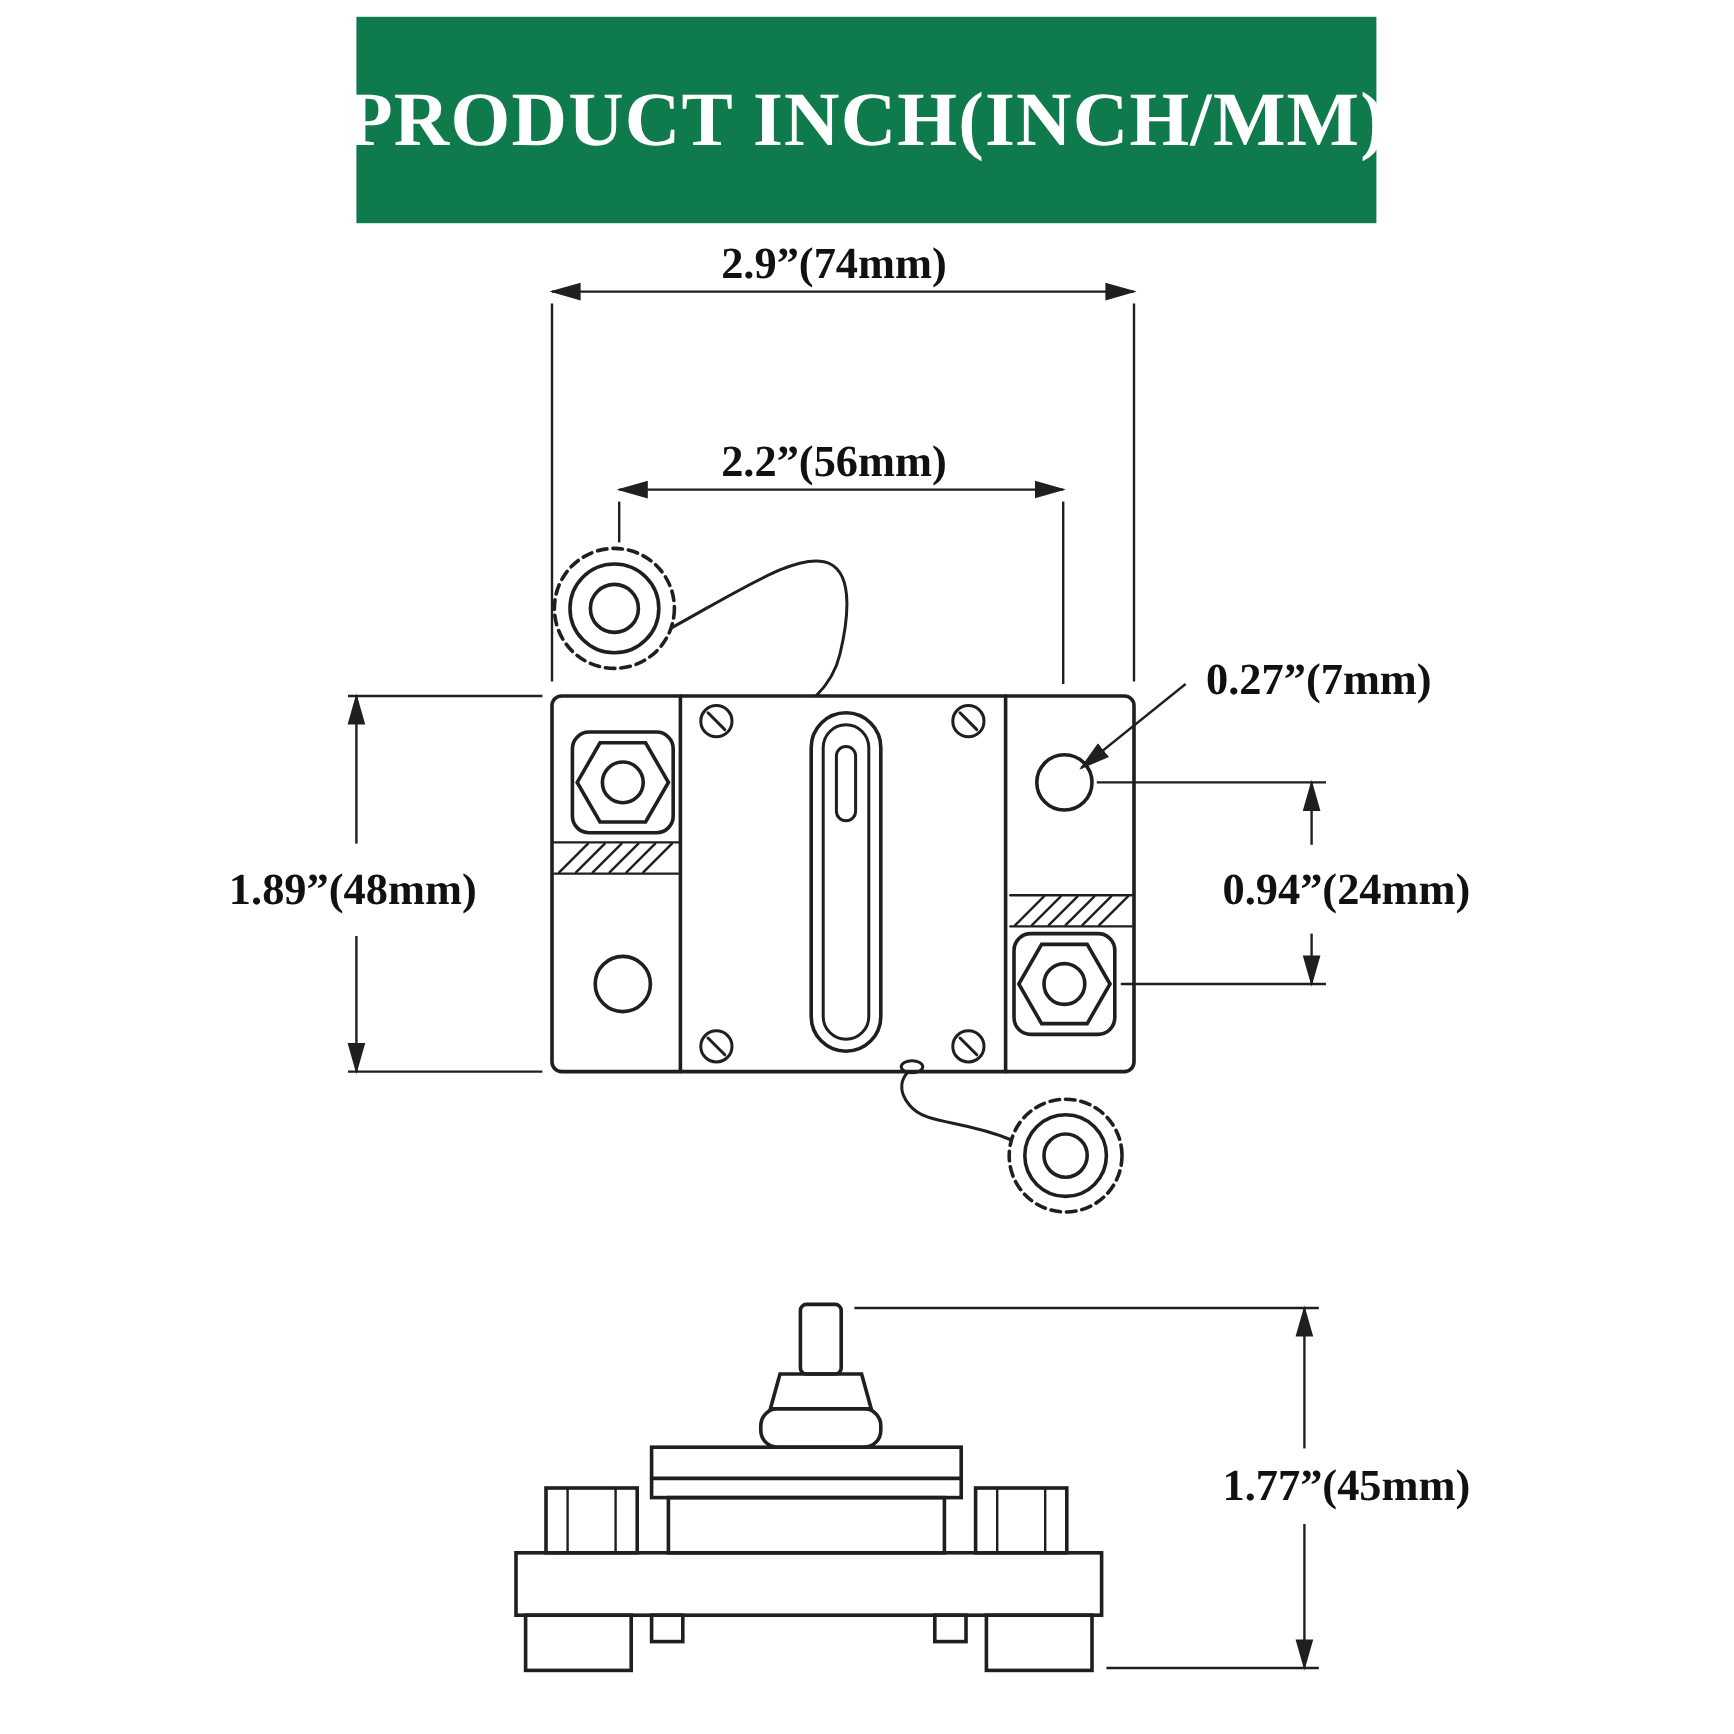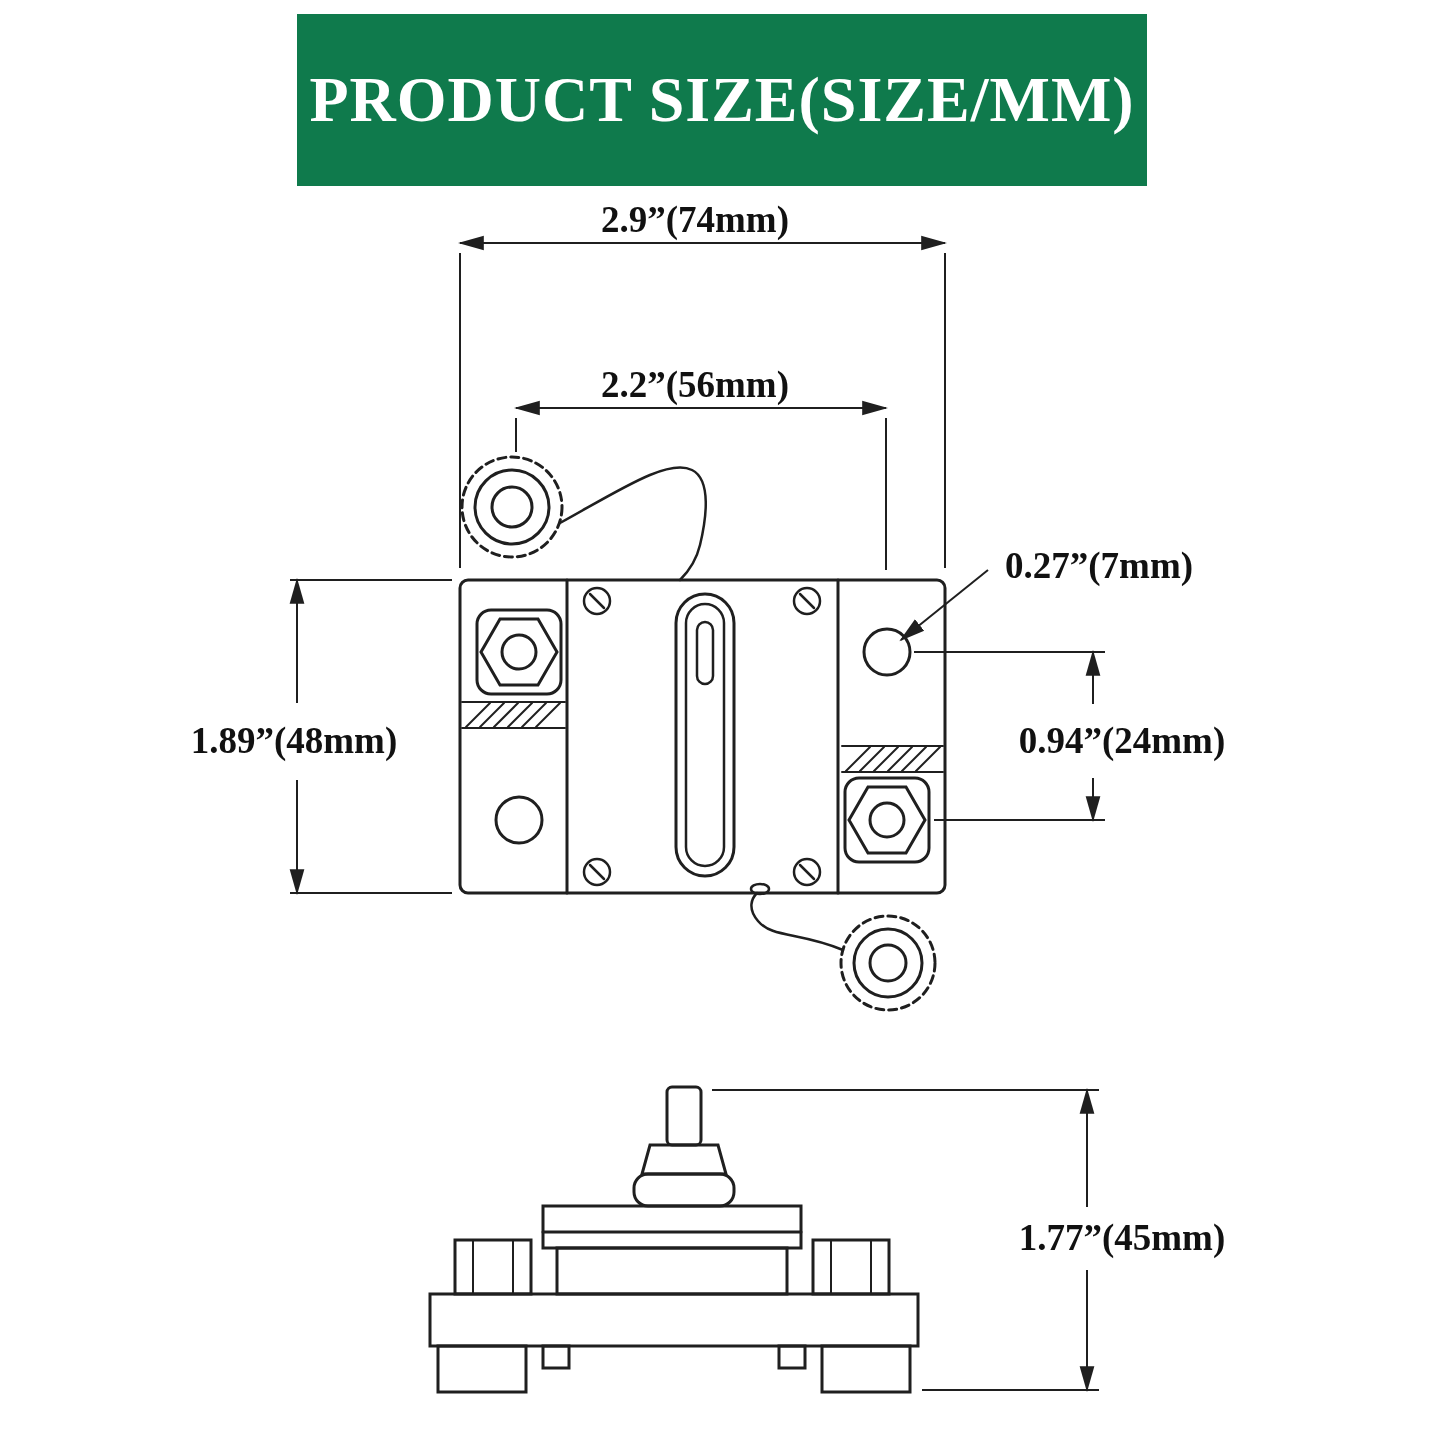--- a/index.html
+++ b/index.html
@@ -39,21 +39,21 @@
     fill: #111111;
     stroke: none;
   }
 </style>
 </head>
 <body>
 
 <div class="canvas">
 
   <div class="header" style="background: rgb(15, 122, 76);">
-    <h1>PRODUCT SIZE(SIZE/MM)</h1>
+    <h1>PRODUCT INCH(INCH/MM)</h1>
   </div>
 
   <svg class="drawing" width="1445" height="1445" viewBox="0 0 1445 1445">
     <defs>
       <marker id="arr" viewBox="0 0 12 8" refX="11" refY="4" markerWidth="13" markerHeight="9" orient="auto-start-reverse">
         <path d="M0,0.6 L12,4 L0,7.4 z" fill="#1f1f1f"></path>
       </marker>
     </defs>
 
     <g stroke="#1f1f1f" fill="none" stroke-width="3" stroke-linecap="round">

